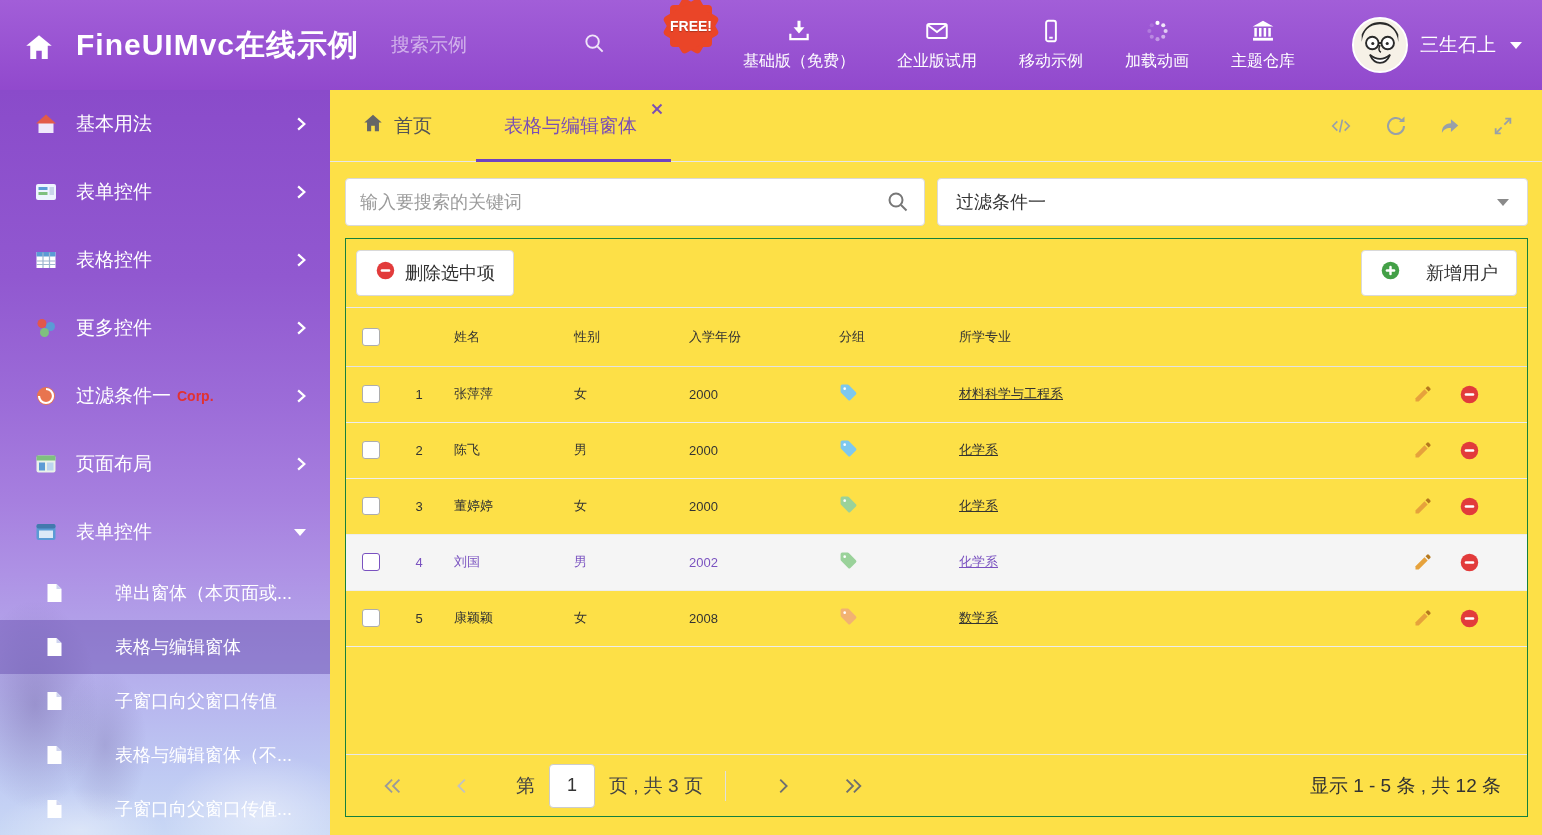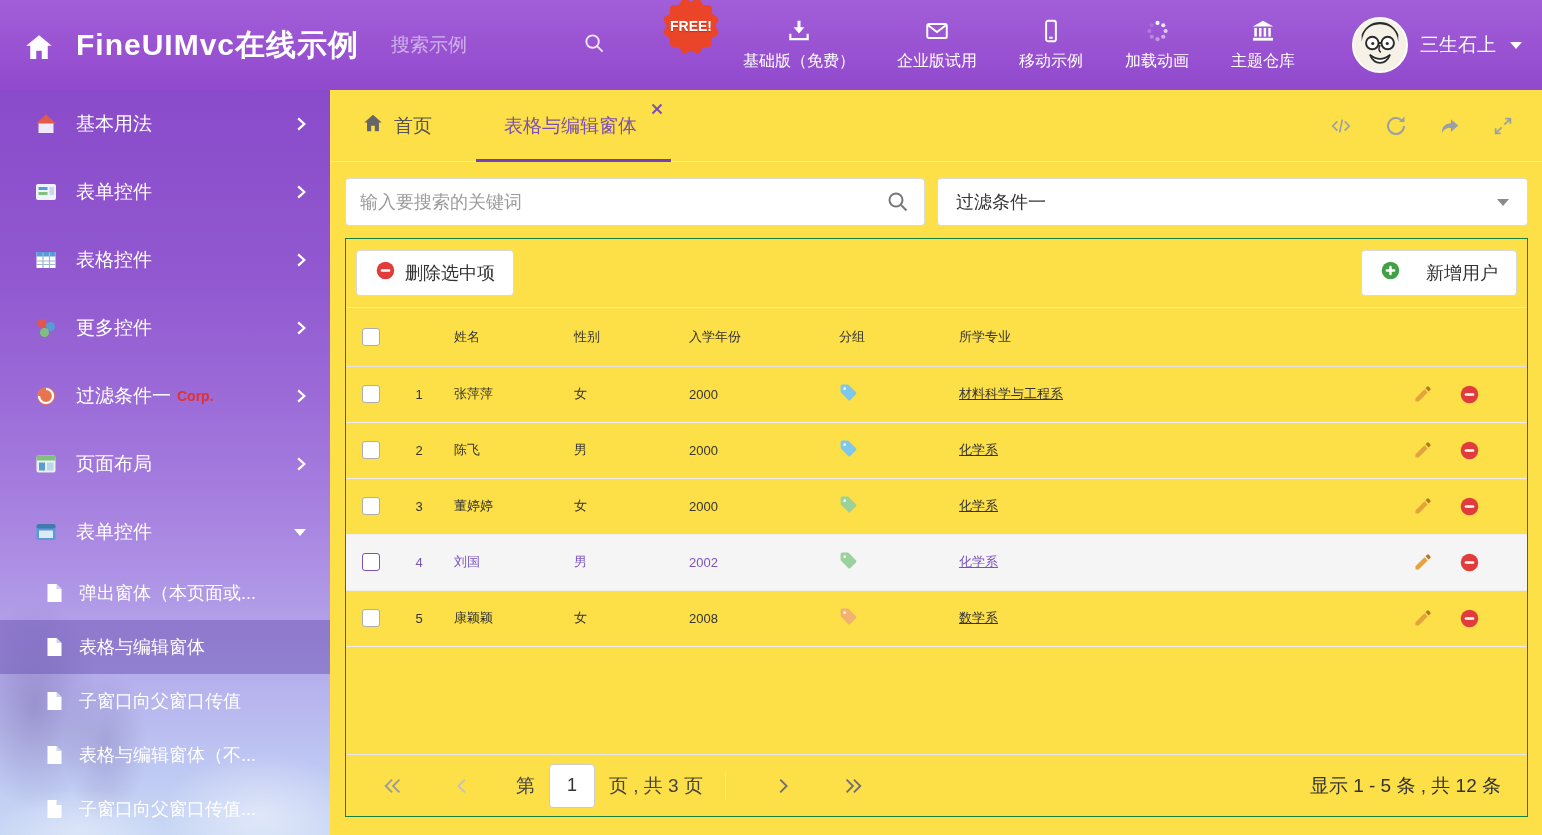--- a/index.html
+++ b/index.html
@@ -42,21 +42,21 @@
       radial-gradient(60px 110px at 105px 210px, rgba(84,62,130,.22), transparent 70%),
       radial-gradient(140px 90px at 260px 280px, rgba(255,255,255,.45), transparent 70%),
       radial-gradient(120px 60px at 80px 295px, rgba(255,255,255,.35), transparent 70%); }
   .menu { position:relative; z-index:1; }
   .menu-item { height:68px; display:flex; align-items:center; padding:0 24px 0 34px; font-size:19px; cursor:pointer; }
   .menu-item .mi-icon { width:24px; height:24px; margin-right:18px; flex-shrink:0; }
   .mi-label { white-space:nowrap; }
   .mi-badge { color:#e23131; font-size:14px; margin-left:6px; font-weight:bold; }
   .mi-chev { margin-left:auto; display:flex; }
   .caret-down-menu { width:0; height:0; border-left:6px solid transparent; border-right:6px solid transparent; border-top:7px solid #fff; margin-left:auto; }
-  .submenu-item { height:54px; display:flex; align-items:center; padding:0 18px 0 46px; font-size:18px; cursor:pointer; position:relative; z-index:1; }
+  .submenu-item { height:54px; display:flex; align-items:center; padding:0 18px 0 46px; font-size:18px; cursor:pointer; position:relative; z-index:1;gap:36px; }
   .submenu-item.active { background:rgba(104,80,176,.48); }
   .smi-icon { width:17px; height:20px; margin-right:16px; flex-shrink:0; }
   .smi-label { white-space:nowrap; overflow:hidden; }
 
   
   .content { flex:1; display:flex; flex-direction:column; background:#fde047; min-width:0; }
 
   .tabbar { height:72px; border-bottom:1px solid #e7e7e7; display:flex; align-items:stretch; }
   .tab { display:flex; align-items:center; gap:10px; font-size:19px; color:#555; cursor:pointer; position:relative; padding:0 10px; }
   .tab.home { margin-left:22px; }

